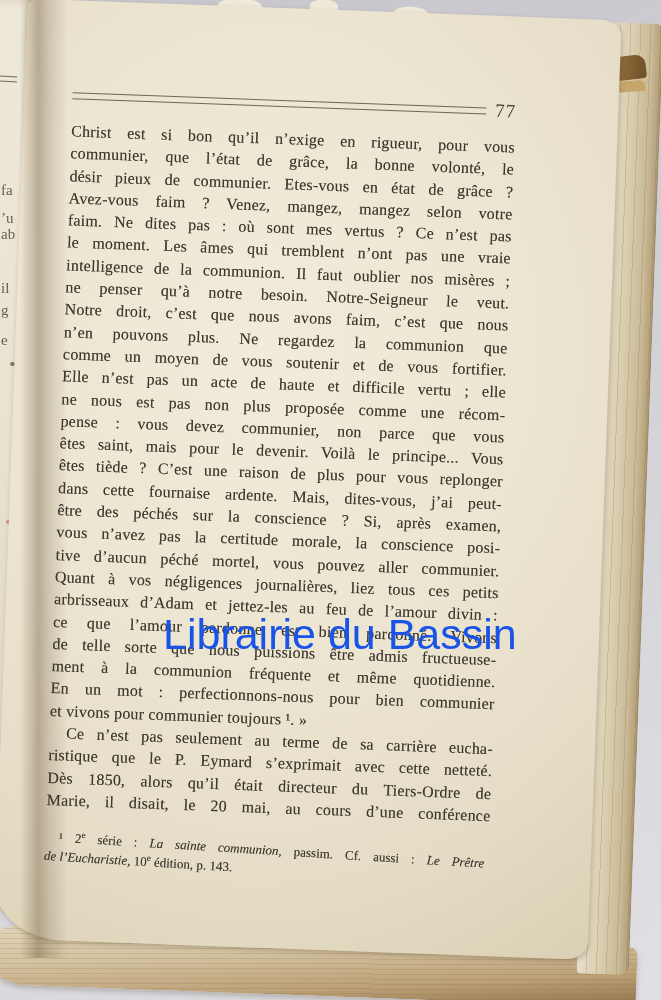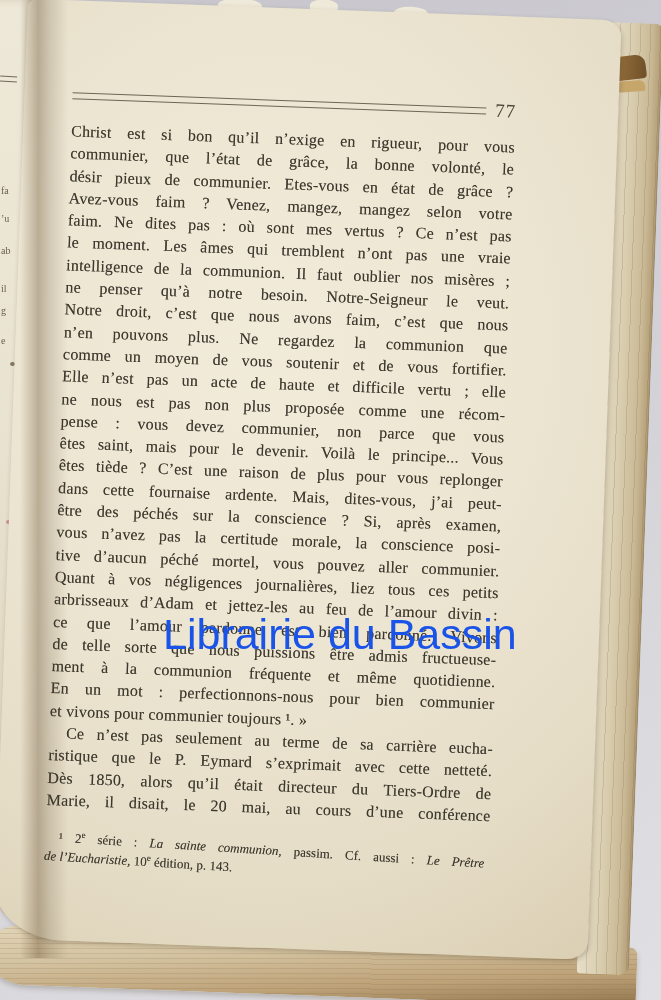--- a/index.html
+++ b/index.html
@@ -16,21 +16,21 @@
     background:linear-gradient(180deg,#eee8d8 0%,#e9e3d1 45%,#e2d9c3 80%,#d8cdb2 100%);
     border-radius:0 0 26px 10px;
     box-shadow:inset -12px 0 14px -6px rgba(95,70,40,.40);
   }
   .sliver-rule{
     position:absolute;left:0;top:76px;width:17px;height:4px;
     border-top:1px solid #6f675a;border-bottom:1px solid #6f675a;
     transform:rotate(3deg);
   }
   .frag{
-    position:absolute;left:1px;width:12px;font-size:10px;color:rgba(80,72,58,.85);
+    position:absolute;left:1px;width:12px;font-size:15px;color:rgba(80,72,58,.85);
     font-family:"Liberation Serif",serif;line-height:9px;
   }
   .speck{position:absolute;border-radius:50%;}
   .speck-brown{left:10px;top:362px;width:5px;height:4px;background:#6b5a42;opacity:.8;}
   .speck-pink{left:6px;top:520px;width:5px;height:4px;background:#c98f96;}
   .speck-teal{left:9px;top:879px;width:4px;height:4px;background:#4a9a8a;}
 
   
   .book{
     position:absolute;left:16px;top:0;width:648px;height:1000px;z-index:2;
@@ -121,21 +121,21 @@
 </style>
 </head>
 <body>
 
 <div class="scene">
 
   <div class="left-sliver">
     <div class="sliver-rule"></div>
     <span class="frag" style="top:186px">fa</span>
     <span class="frag" style="top:214px">’u</span>
-    <span class="frag" style="top:246px">ab</span>
+    <span class="frag" style="top:230px">ab</span>
     <span class="frag" style="top:284px">il</span>
     <span class="frag" style="top:306px">g</span>
     <span class="frag" style="top:336px">e</span>
     <span class="speck speck-brown"></span>
     <span class="speck speck-pink"></span>
     <span class="speck speck-teal"></span>
   </div>
 
   <div class="book">
     <div class="bottom-band"></div>

